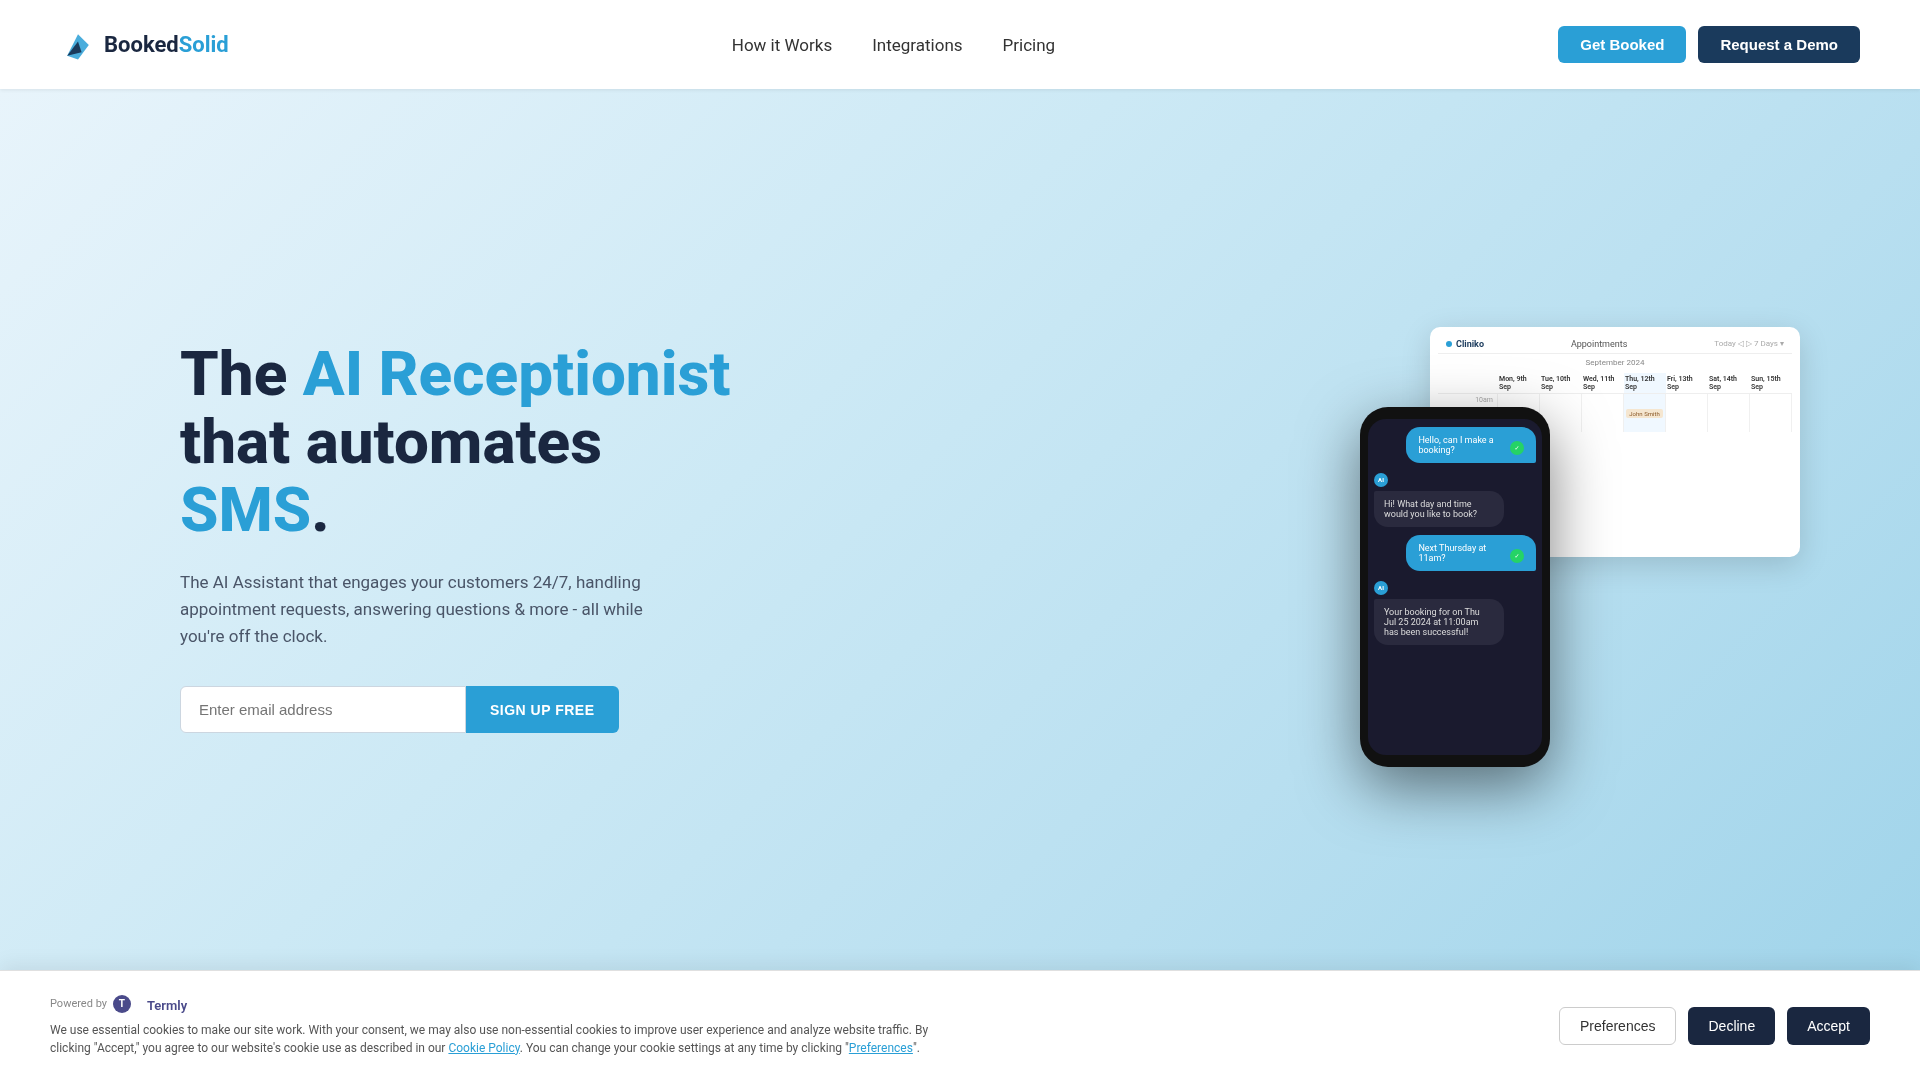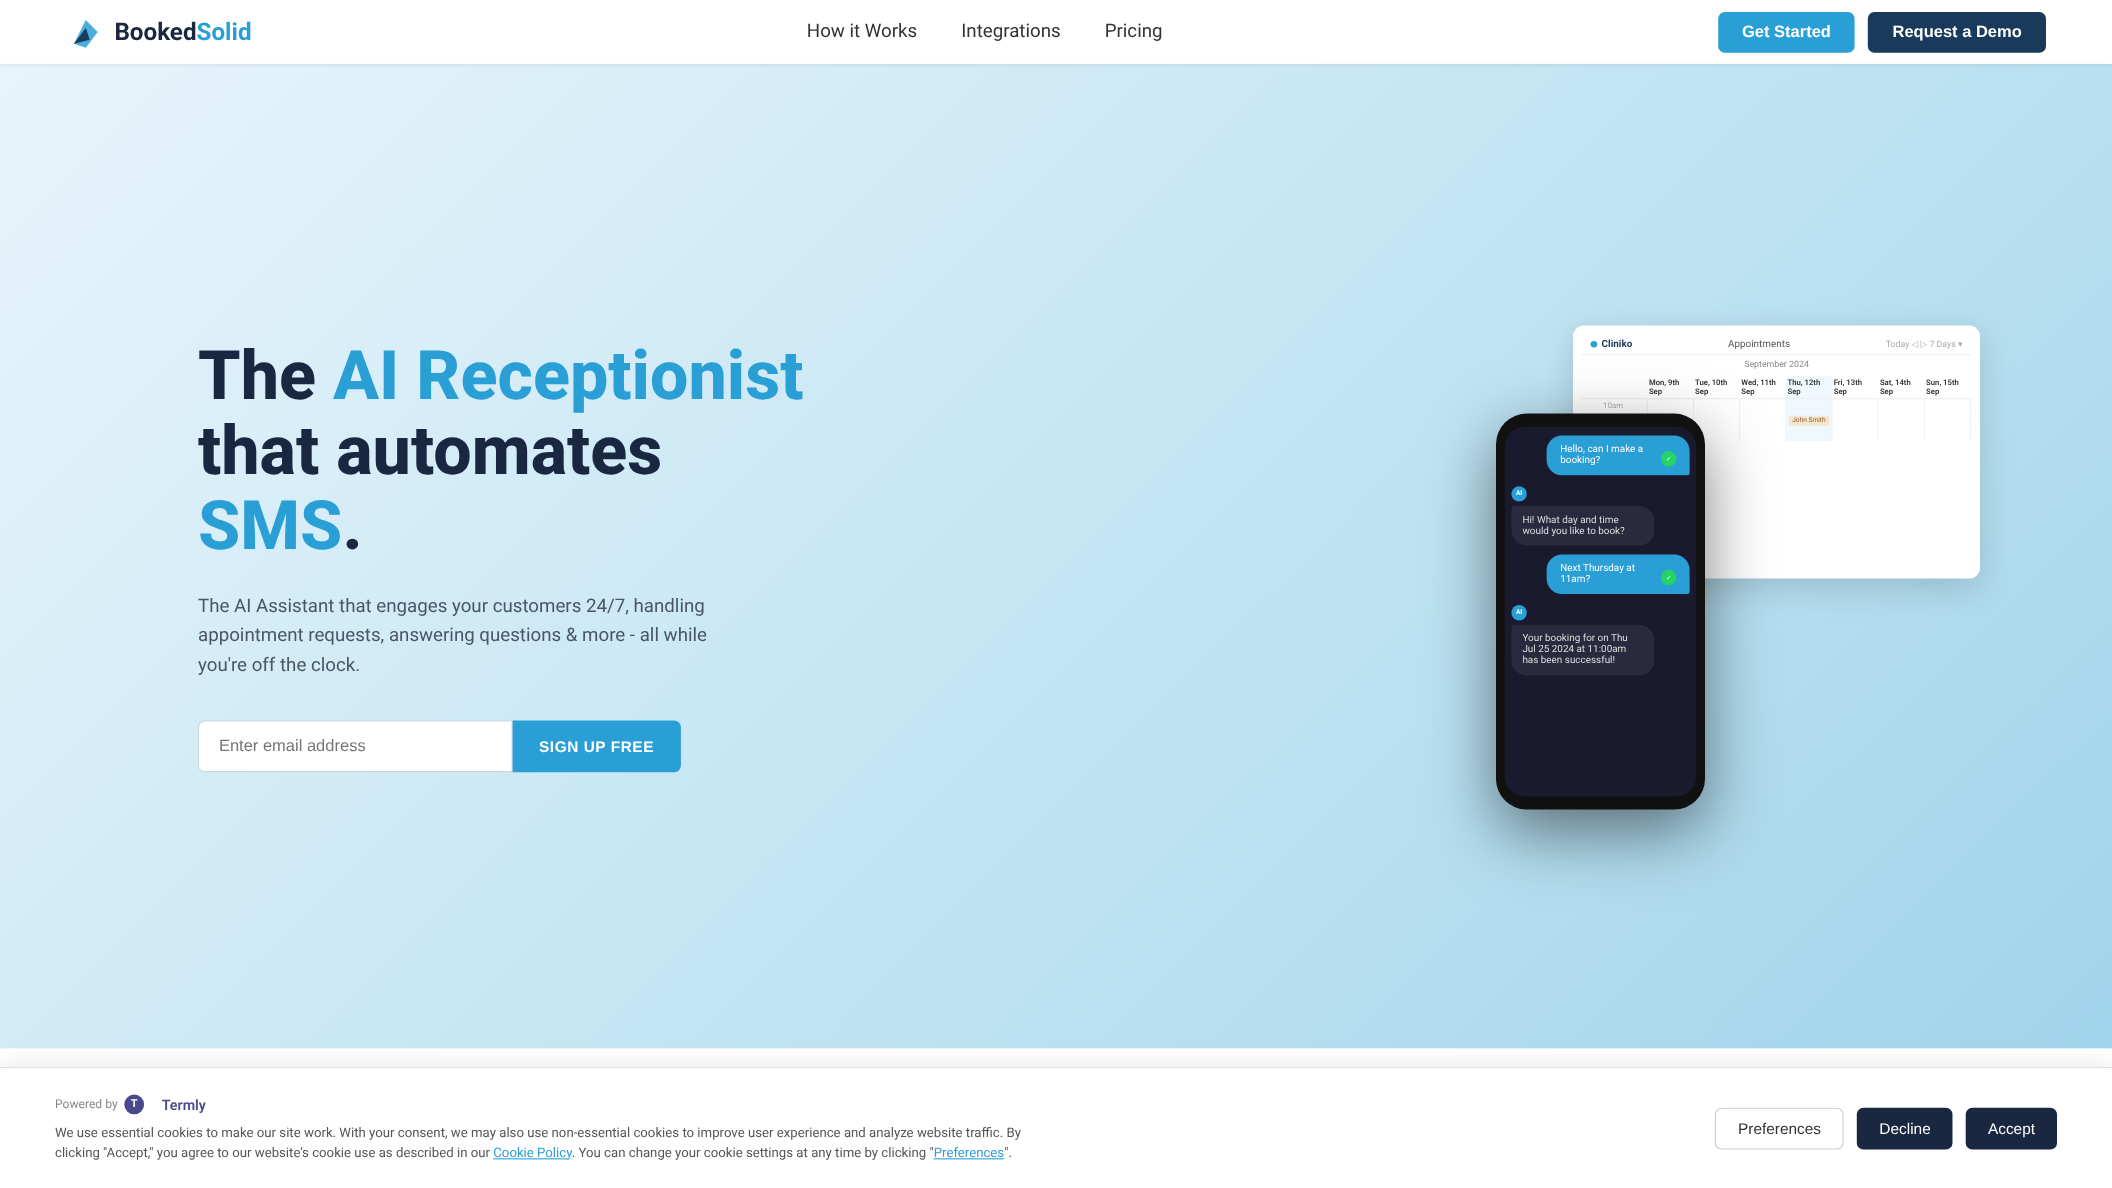--- a/index.html
+++ b/index.html
@@ -1,21 +1,21 @@
 <!DOCTYPE html>
 <html><head>
   <meta charset="utf-8">
   <style>
     * { margin: 0; padding: 0; box-sizing: border-box; }
     body { font-family: -apple-system, BlinkMacSystemFont, 'Segoe UI', Roboto, sans-serif; background: #fff; overflow-x: hidden; }
 
     
     nav {
       display: flex; align-items: center; justify-content: space-between;
-      padding: 0 60px; height: 58px; background: #fff;
+      padding: 0 60px; height: 89px; background: #fff;
       box-shadow: 0 1px 4px rgba(0,0,0,0.08); position: relative; z-index: 10;
     }
     .nav-logo { display: flex; align-items: center; gap: 8px; text-decoration: none; }
     .nav-logo-icon {
       width: 36px; height: 36px;
     }
     .nav-logo-text { font-size: 22px; font-weight: 700; }
     .nav-logo-text span:first-child { color: #1a2740; }
     .nav-logo-text span:last-child { color: #2a9fd6; }
     .nav-links { display: flex; gap: 40px; }
@@ -172,21 +172,21 @@
     <span class="nav-logo-text">
       <span>Booked</span><span>Solid</span>
     </span>
   </a>
   <div class="nav-links">
     <a href="#" class="nav-link">How it Works</a>
     <a href="#" class="nav-link">Integrations</a>
     <a href="#" class="nav-link">Pricing</a>
   </div>
   <div class="nav-actions">
-    <button class="btn-get-started">Get Started</button>
+    <button class="btn-get-started">Get Booked</button>
     <button class="btn-request-demo">Request a Demo</button>
   </div>
 </nav>
 
 <section class="hero">
   <div class="hero-left">
     <h1 class="hero-heading">
       <span>The </span><span class="blue">AI Receptionist</span><br>
       <span> that automates </span><br>
       <span class="blue">SMS</span><span>.</span>
@@ -213,21 +213,21 @@
       <div class="calendar-grid">
         <div class="cal-header-cell"></div>
         <div class="cal-header-cell">Mon, 9th<br>Sep</div>
         <div class="cal-header-cell">Tue, 10th<br>Sep</div>
         <div class="cal-header-cell">Wed, 11th<br>Sep</div>
         <div class="cal-header-cell cal-highlight">Thu, 12th<br>Sep</div>
         <div class="cal-header-cell">Fri, 13th<br>Sep</div>
         <div class="cal-header-cell">Sat, 14th<br>Sep</div>
         <div class="cal-header-cell">Sun, 15th<br>Sep</div>
 
-        <div class="cal-cell" style="text-align:center;padding-right:4px;color:#aaa;">10am</div>
+        <div class="cal-cell" style="text-align:right;padding-right:4px;color:#aaa;">10am</div>
         <div class="cal-cell"></div>
         <div class="cal-cell"></div>
         <div class="cal-cell"></div>
         <div class="cal-cell cal-highlight"></div>
         <div class="cal-cell"></div>
         <div class="cal-cell"></div>
         <div class="cal-cell"></div>
         <div class="cal-cell" style="text-align:right;padding-right:4px;color:#aaa;">11am</div>
         <div class="cal-cell"></div>
         <div class="cal-cell"></div>

